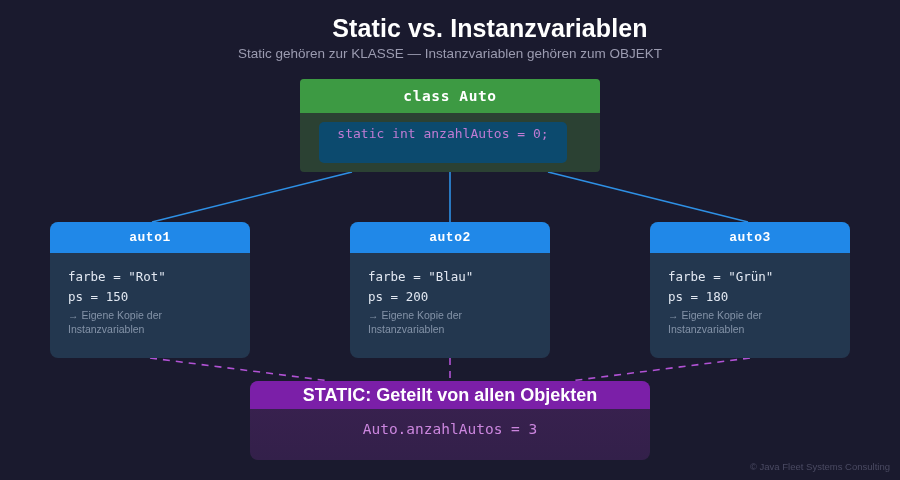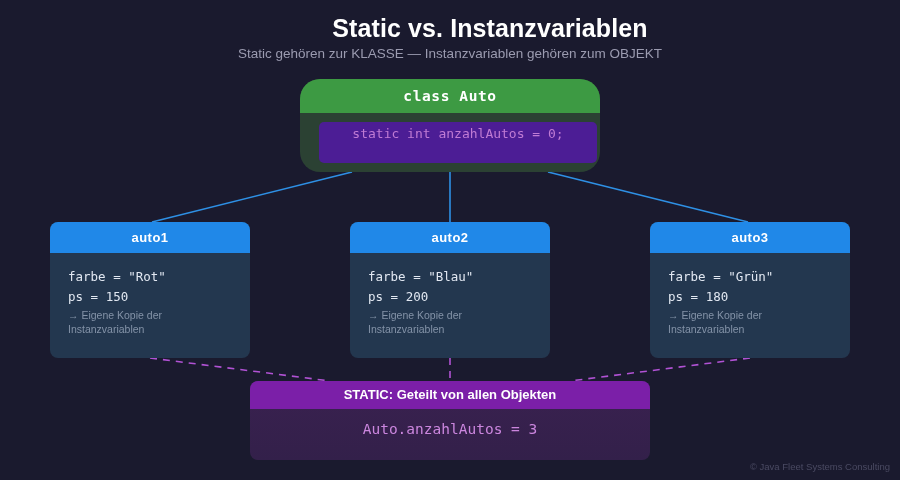--- a/index.html
+++ b/index.html
@@ -62,38 +62,38 @@
     color: #ffffff;
     box-sizing: border-box;
   }
   
   .class-box {
     left: 300px;
     top: 79px;
     width: 300px;
     height: 93px;
     background: #2b4133;
-    border-radius: 20px;
+    border-radius: 4px;
   }
   .class-box .card-header {
     height: 34px;
     line-height: 34px;
     background: #3d9a43;
     font-family: "DejaVu Sans Mono", monospace;
     font-size: 14.5px;
     font-weight: bold;
     letter-spacing: 0.6px;
   }
   .static-inner {
     position: absolute;
     left: 19px;
     top: 43px;
-    width: 278px;
+    width: 248px;
     height: 41px;
-    background: #4c1d95;
+    background: #0c4a6e;
     border-radius: 5px;
     box-sizing: border-box;
     padding-top: 3px;
   }
   .static-decl {
     text-align: center;
     font-family: "DejaVu Sans Mono", monospace;
     font-size: 13px;
     color: #c07bd4;
     line-height: 17px;
@@ -112,21 +112,21 @@
     background: #23374f;
     border-radius: 8px;
   }
   .inst-box.i0 { left: 50px; }
   .inst-box.i1 { left: 350px; }
   .inst-box.i2 { left: 650px; }
   .inst-box .card-header {
     height: 31px;
     line-height: 31px;
     background: #2088e8;
-    font-family: Liberation Sans, sans-serif;
+    font-family: Liberation Mono, monospace;
     font-size: 13px;
     font-weight: bold;
     letter-spacing: 0.5px;
   }
   .inst-body {
     padding: 14px 0 0 18px;
   }
   .inst-field {
     font-family: "DejaVu Sans Mono", monospace;
     font-size: 12.5px;
@@ -146,21 +146,21 @@
     top: 381px;
     width: 400px;
     height: 79px;
     background: linear-gradient(180deg, #3a2150 0%, #33204a 100%);
     border-radius: 8px;
   }
   .shared-box .card-header {
     height: 28px;
     line-height: 28px;
     background: #7b1fa8;
-    font-size: 13px;
+    font-size: 18px;
     font-weight: bold;
   }
   .shared-value {
     text-align: center;
     font-family: "DejaVu Sans Mono", monospace;
     font-size: 14.5px;
     color: #cb86de;
     margin-top: 12px;
   }
   .shared-note {

